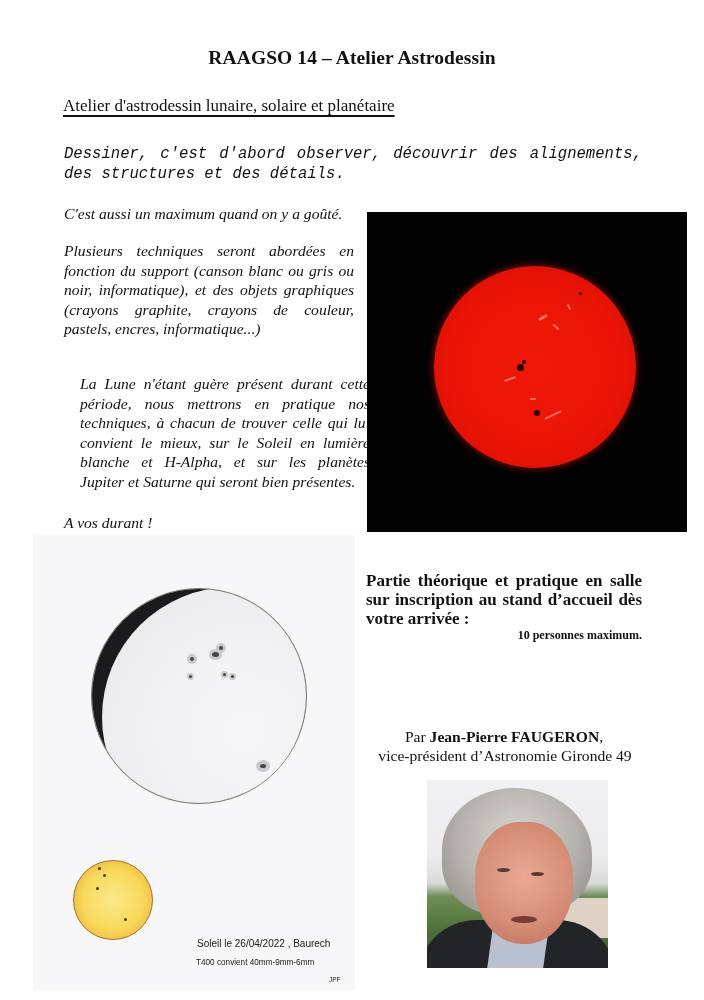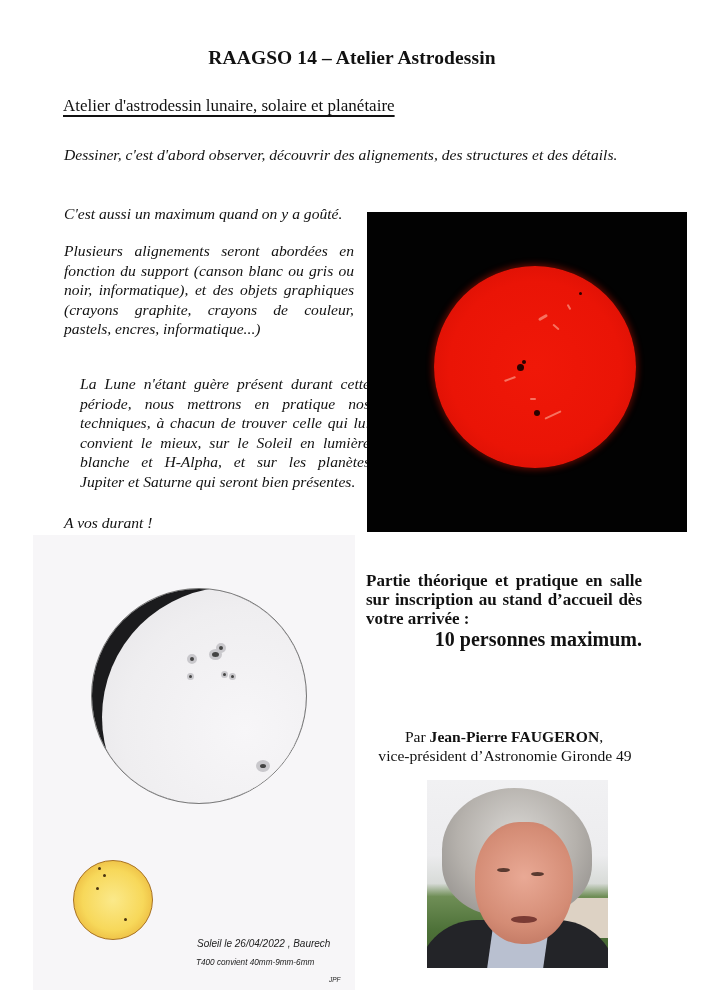--- a/index.html
+++ b/index.html
@@ -11,21 +11,21 @@
   #doc-header {
     left:0; width:704px; top:47px; text-align:center;
     font-weight:bold; font-size:19.5px; letter-spacing:0.1px;
   }
   #doc-title {
     left:63px; top:96px; font-weight:normal; font-size:17px;
     text-decoration:underline; text-decoration-thickness:2px; text-underline-offset:4px;
     white-space:nowrap;
   }
   .ital { font-style:italic; font-size:15.6px; line-height:19.6px; text-align:justify; }
-  #p-intro { left:64px; top:145px; width:578px; }
+  #p-intro { left:64px; top:145px; width:578px;font-family:Liberation Mono, monospace; }
   #p-plaisir { left:64px; top:204px; width:300px; }
   #p-techniques { left:64px; top:241px; width:290px; text-align-last:left; }
   #p-lune { left:64px; top:358px; width:290px; text-align-last:left; }
   #p-crayons { left:64px; top:513px; width:290px; }
 
   #sun-ha {
     left:367px; top:212px; width:320px; height:320px; background:#020202;
   }
   #sun-ha .disk {
     position:absolute; left:67px; top:54px; width:202px; height:202px; border-radius:50%;
@@ -51,30 +51,30 @@
     background: radial-gradient(circle at 55% 55%, #f7f6f8 0%, #efeef0 60%, #e4e3e6 100%);
   }
   .dspot { position:absolute; border-radius:50%; background:#444; border:3px solid #c9c8cc; }
 
   #yellow-sun {
     position:absolute; left:40px; top:325px; width:78px; height:78px; border-radius:50%;
     background: radial-gradient(circle at 50% 50%, #fbe98a 0%, #f7d85a 55%, #e9b33a 85%, #c58b26 100%);
     border:1px solid #a87222;
   }
   .yspot { position:absolute; width:3px; height:3px; border-radius:50%; background:#4a3410; }
-  .cap { position:absolute; font-family:"Liberation Sans", sans-serif; color:#222; white-space:nowrap;font-style:italic; }
+  .cap { position:absolute; font-family:"Liberation Sans", sans-serif; color:#222; white-space:nowrap; }
   #cap-date { left:164px; top:403px; font-size:10px; }
   #cap-setup { left:163px; top:423px; font-size:8.2px; }
   #cap-initials { left:296px; top:441px; font-size:6.5px; }
 
   #p-partie {
     left:366px; top:571px; width:276px; font-weight:bold; font-size:17px; line-height:19px;
     text-align:justify; text-align-last:left;
   }
-  #p-max { left:366px; top:628px; width:276px; text-align:right; font-weight:bold; font-size:20px; }
+  #p-max { left:366px; top:628px; width:276px; text-align:right; font-weight:bold; font-size:12px; }
 
   #author-line { left:366px; top:727px; width:276px; text-align:center; font-size:15.6px; line-height:19px; }
   #author-role { left:340px; top:746px; width:330px; text-align:center; font-size:15.6px; line-height:19px; }
 
   #portrait {
     left:427px; top:780px; width:181px; height:188px; overflow:hidden;
     background: linear-gradient(180deg, #f1f1f3 0%, #ececee 40%, #d8dbd8 55%, #6f8e56 62%, #4d7138 80%, #3f5a2e 100%);
   }
   #portrait .house { position:absolute; right:0; top:118px; width:52px; height:40px; background:#ddd2c4; }
   #portrait .coat { position:absolute; left:-10px; top:140px; width:200px; height:80px; border-radius:60px 60px 0 0; background:#232428; }
@@ -85,21 +85,21 @@
   #portrait .mouth { position:absolute; left:84px; top:136px; width:26px; height:7px; border-radius:50%; background:#7a3b34; }
 </style>
 </head>
 <body>
 
 <div id="doc-header" class="abs">RAAGSO 14 – Atelier Astrodessin</div>
 <div id="doc-title" class="abs">Atelier d'astrodessin lunaire, solaire et planétaire</div>
 
 <p id="p-intro" class="abs ital" style="margin:0">Dessiner, c'est d'abord  observer, découvrir des alignements, des structures et des détails.</p>
 <p id="p-plaisir" class="abs ital" style="margin:0">C'est aussi un maximum quand on y a goûté.</p>
-<p id="p-techniques" class="abs ital" style="margin:0">Plusieurs alignements seront abordées en fonction du support (canson blanc ou gris ou noir, informatique), et des objets graphiques (crayons graphite, crayons de couleur, pastels, encres, informatique...)</p>
+<p id="p-techniques" class="abs ital" style="margin:0">Plusieurs techniques seront abordées en fonction du support (canson blanc ou gris ou noir, informatique), et des objets graphiques (crayons graphite, crayons de couleur, pastels, encres, informatique...)</p>
 <p id="p-lune" class="abs ital" style="margin:16px">La Lune n'étant guère présent durant cette période, nous mettrons en pratique nos techniques, à chacun de trouver celle qui lui convient le mieux, sur le Soleil en lumière blanche et H-Alpha, et sur les planètes Jupiter et Saturne qui seront bien présentes.</p>
 <p id="p-crayons" class="abs ital" style="margin:0">A vos durant !</p>
 
 <div id="sun-ha" class="abs">
   <div class="disk">
     <div class="spot" style="left:83px;top:98px;width:7px;height:7px;"></div>
     <div class="spot" style="left:88px;top:94px;width:4px;height:4px;"></div>
     <div class="spot" style="left:100px;top:144px;width:6px;height:6px;"></div>
     <div class="spot" style="left:145px;top:26px;width:3px;height:3px;"></div>
     <div class="fac" style="left:104px;top:50px;width:10px;height:3px;transform:rotate(-30deg)"></div>

